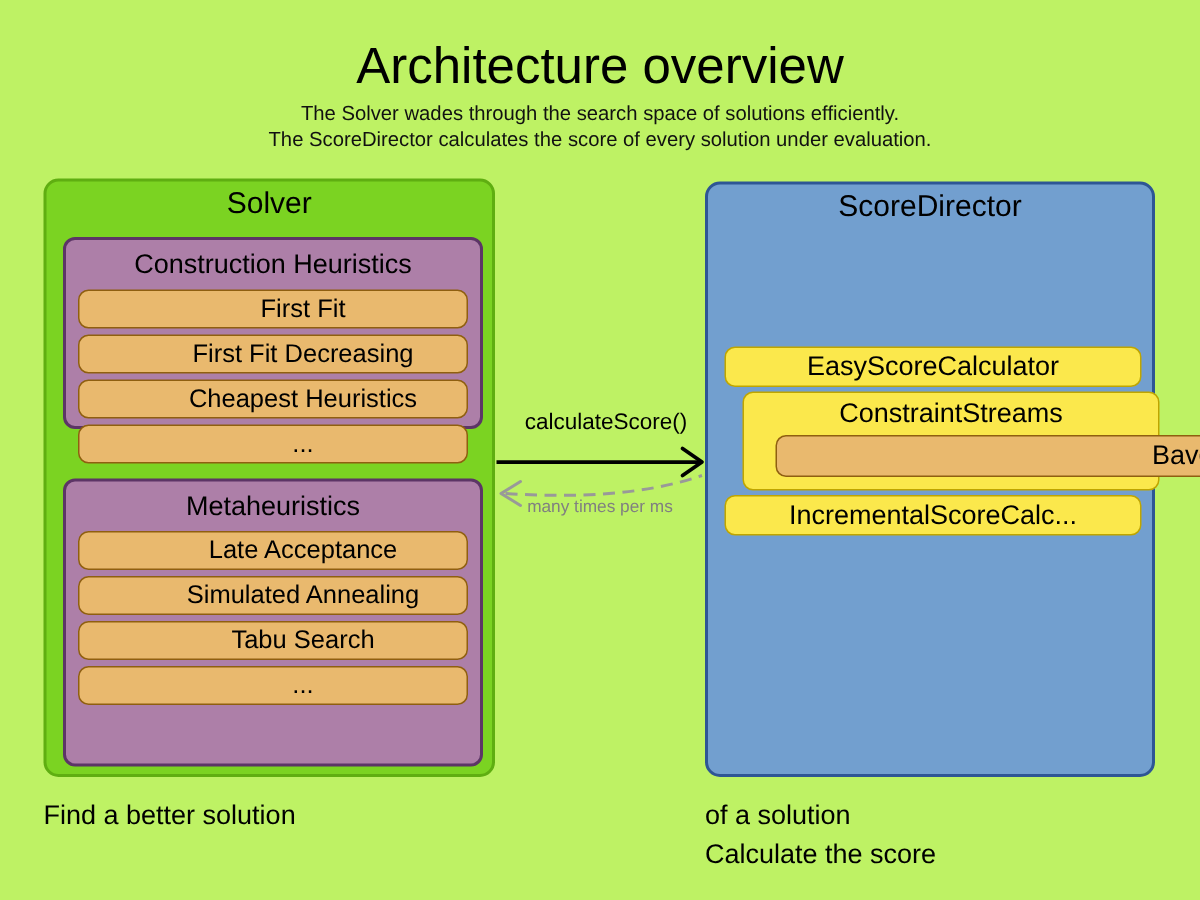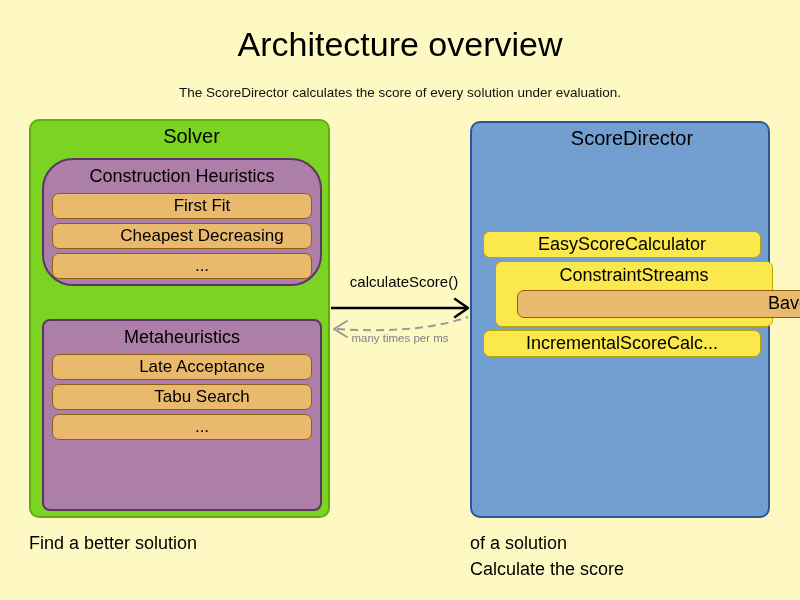--- a/index.html
+++ b/index.html
@@ -1,20 +1,20 @@
 <!DOCTYPE html>
 <html style="--solver-fill: #7bd322; --solver-border: #5fae11; --group-fill: #ad7fa8; --group-border: #5c3566; --chip-fill: #e9b96e; --chip-border: #8f5f10; --sd-fill: #729fcf; --sd-border: #2e5694; --calc-fill: #fbe84c; --calc-border: #bfa500; --arrow-black: #000000; --arrow-gray: #999999; --freq-label-color: #808080;"><head>
 <meta charset="utf-8">
 <style>
   html, body { margin: 0; padding: 0; background: #fff; }
   .canvas {
     position: relative;
     width: 800px;
     height: 600px;
-    background: #fef9c3;
+    background: #bef264;
     font-family: "Liberation Sans", sans-serif;
     color: #000;
     overflow: hidden;
     text-decoration: underline;
   }
   .title {
     position: absolute;
     left: 0; top: 25px; width: 800px;
     text-align: center;
     font-size: 34px;
@@ -40,33 +40,32 @@
     background: var(--solver-fill, #7bd322);
     border: 2px solid var(--solver-border, #5fae11);
     border-radius: 10px;
   }
   .box-title {
     position: absolute;
     left: 0; top: 3px; width: 100%;
     text-align: center;
     font-size: 20px;
     line-height: 24px;
-    padding-left: 12px;
   }
   .group {
     position: absolute;
     left: 11px;
     width: 280px;
     box-sizing: border-box;
     background: var(--group-fill, #ad7fa8);
     border: 2px solid var(--group-border, #5c3566);
     border-radius: 8px;
     padding: 2px 8px 0;
   }
-  .group.g1 { top: 37px;  height: 128px; border-radius: 31px; }
+  .group.g1 { top: 37px;  height: 128px; }
   .group.g2 { top: 198px; height: 192px; }
   .group-title {
     text-align: center;
     font-size: 18px;
     height: 29px;
     line-height: 29px;
     margin-bottom: 2px;
   }
   .chip {
     box-sizing: border-box;
@@ -159,35 +158,38 @@
   }
   .caption.left  { left: 29px;  width: 301px; }
   .caption.right { left: 470px; width: 300px; }
 </style>
 </head>
 <body>
 
 <div class="canvas">
 
   <div class="title">Architecture overview</div>
+  <div class="subtitle s1">The Solver wades through the search space of solutions efficiently.</div>
   <div class="subtitle s2">The ScoreDirector calculates the score of every solution under evaluation.</div>
 
   <div class="solver-box">
     <div class="box-title">Solver</div>
 
     <div class="group g1">
       <div class="group-title">Construction Heuristics</div>
       <div class="chip">First Fit</div>
-      <div class="chip">Cheapest Decreasing</div>
+      <div class="chip">First Fit Decreasing</div>
+      <div class="chip">Cheapest Heuristics</div>
       <div class="chip">...</div>
     </div>
 
     <div class="group g2">
       <div class="group-title">Metaheuristics</div>
       <div class="chip">Late Acceptance</div>
+      <div class="chip">Simulated Annealing</div>
       <div class="chip">Tabu Search</div>
       <div class="chip">...</div>
     </div>
   </div>
 
   <svg class="arrows" width="800" height="600" viewBox="0 0 800 600">
     <g>
       <line x1="331" y1="308" x2="466" y2="308" stroke="#000" stroke-width="2.5"></line>
       <path d="M455 299 L468 308 L455 317" fill="none" stroke="#000" stroke-width="2.5" stroke-linecap="round" stroke-linejoin="round"></path>
     </g>

